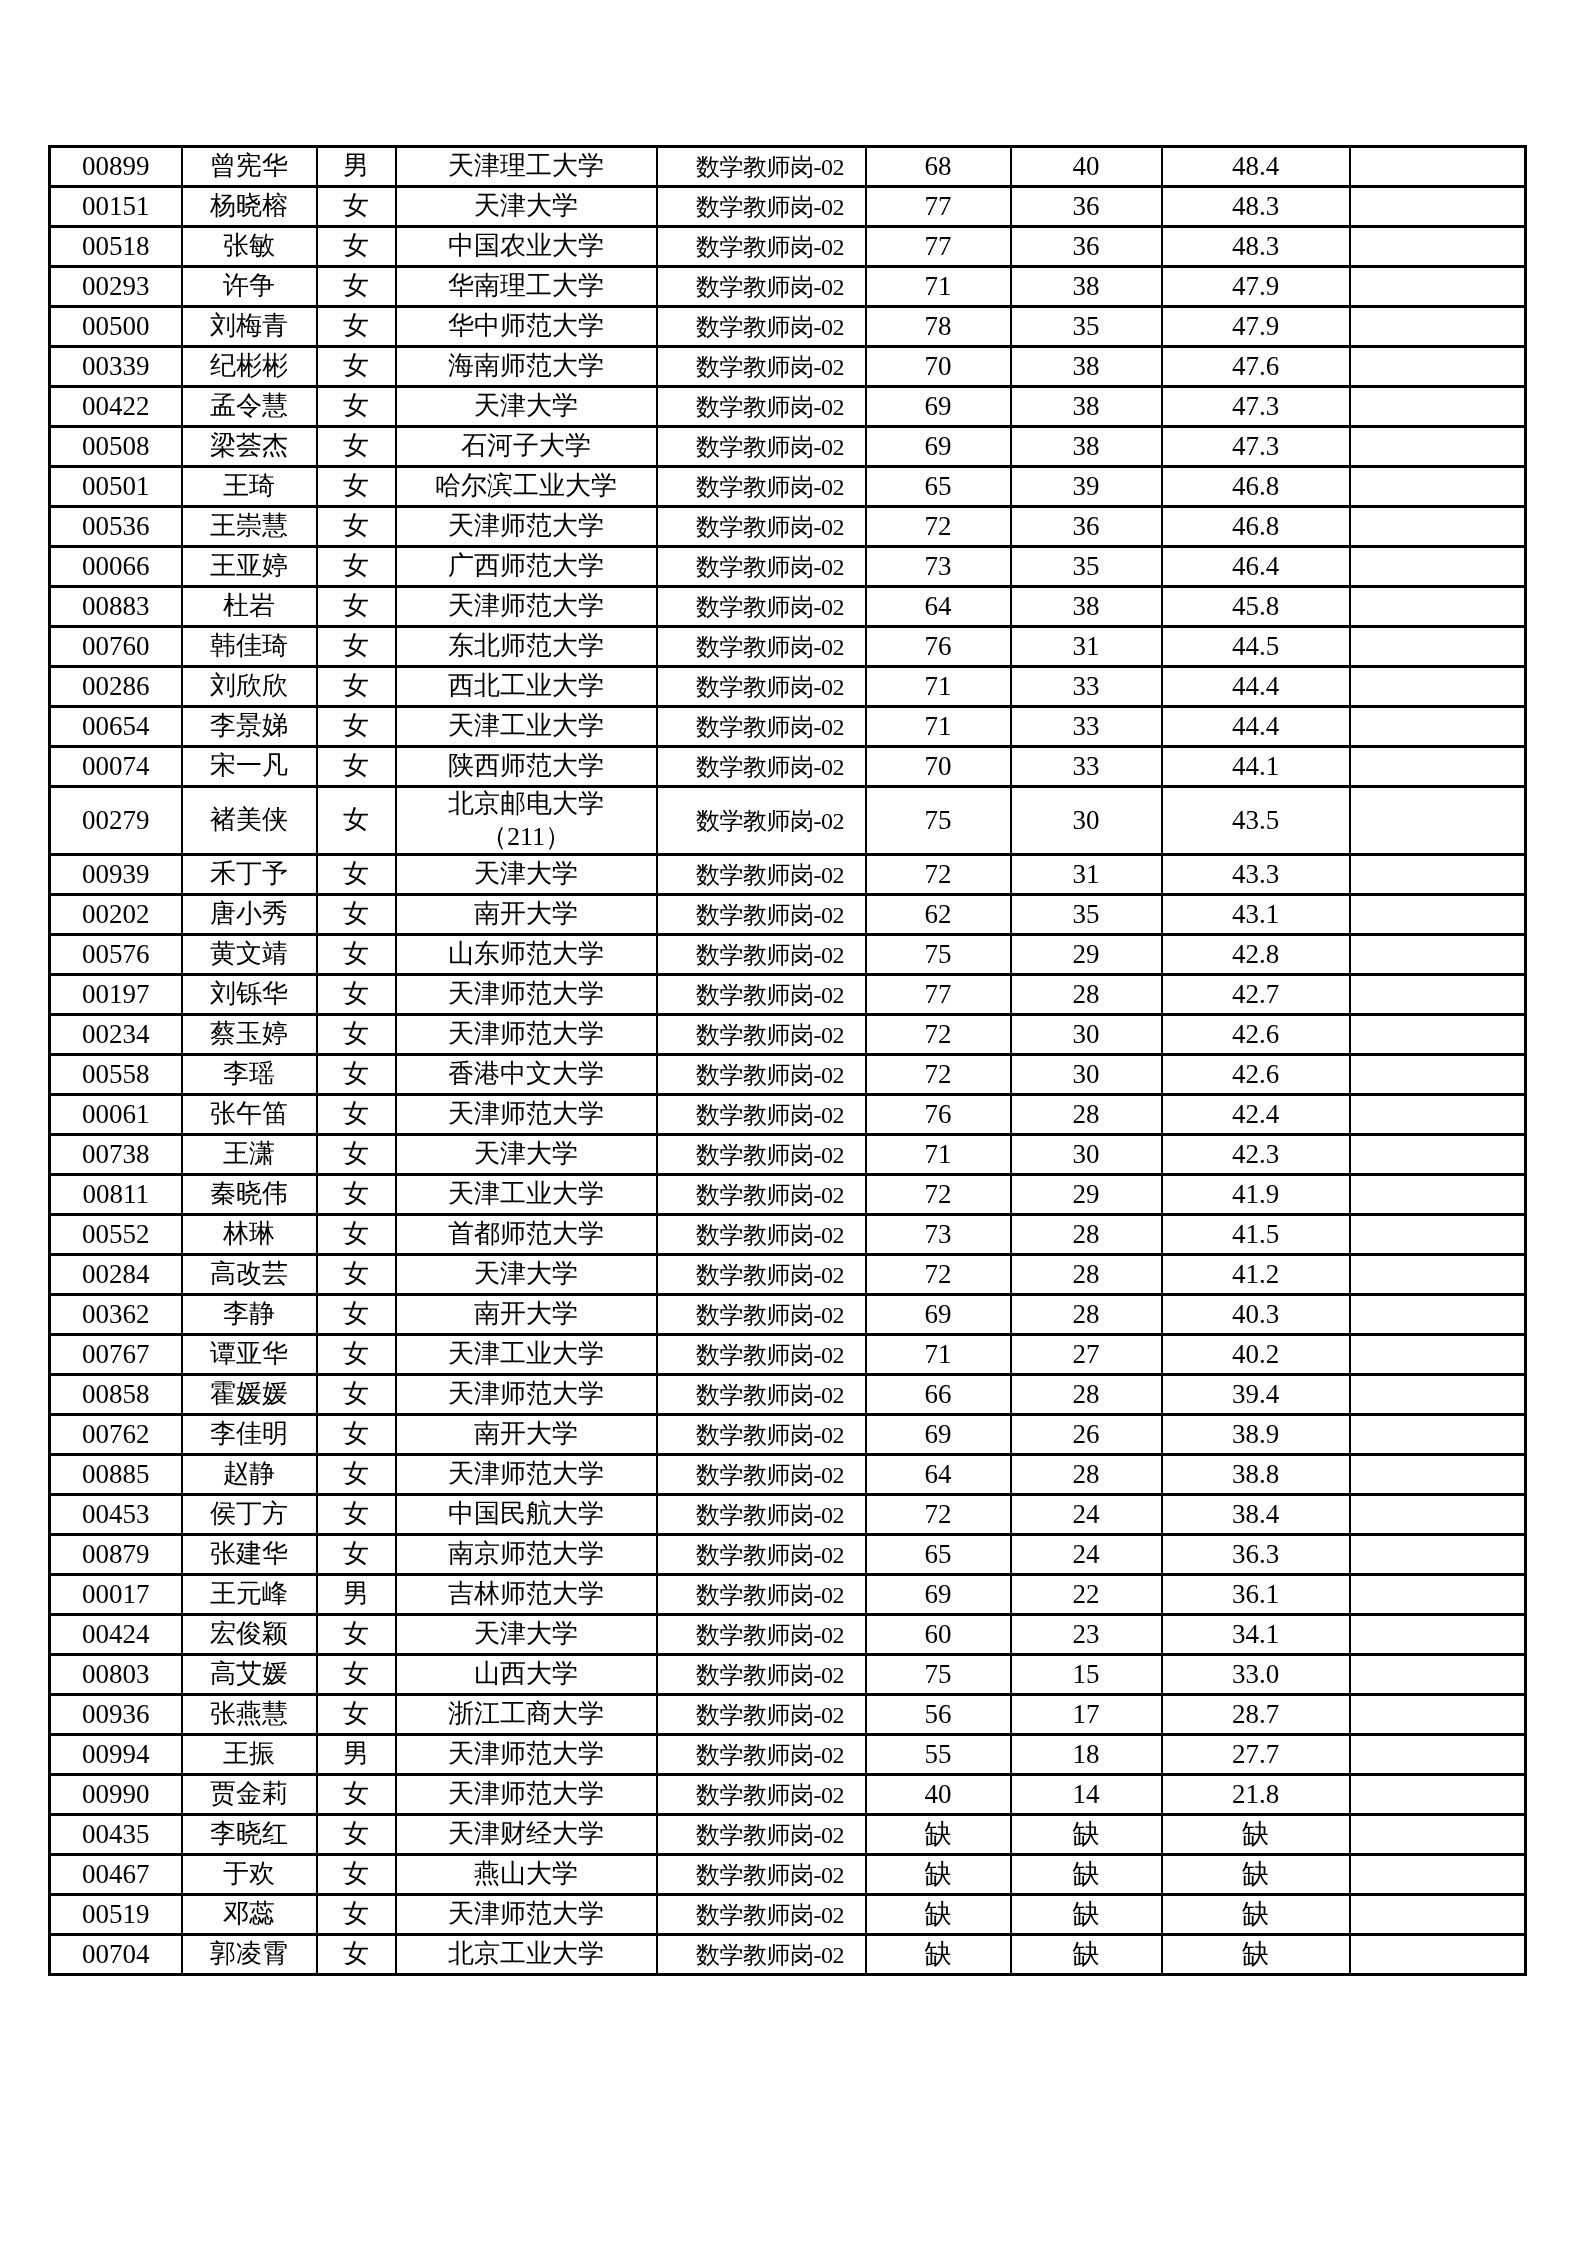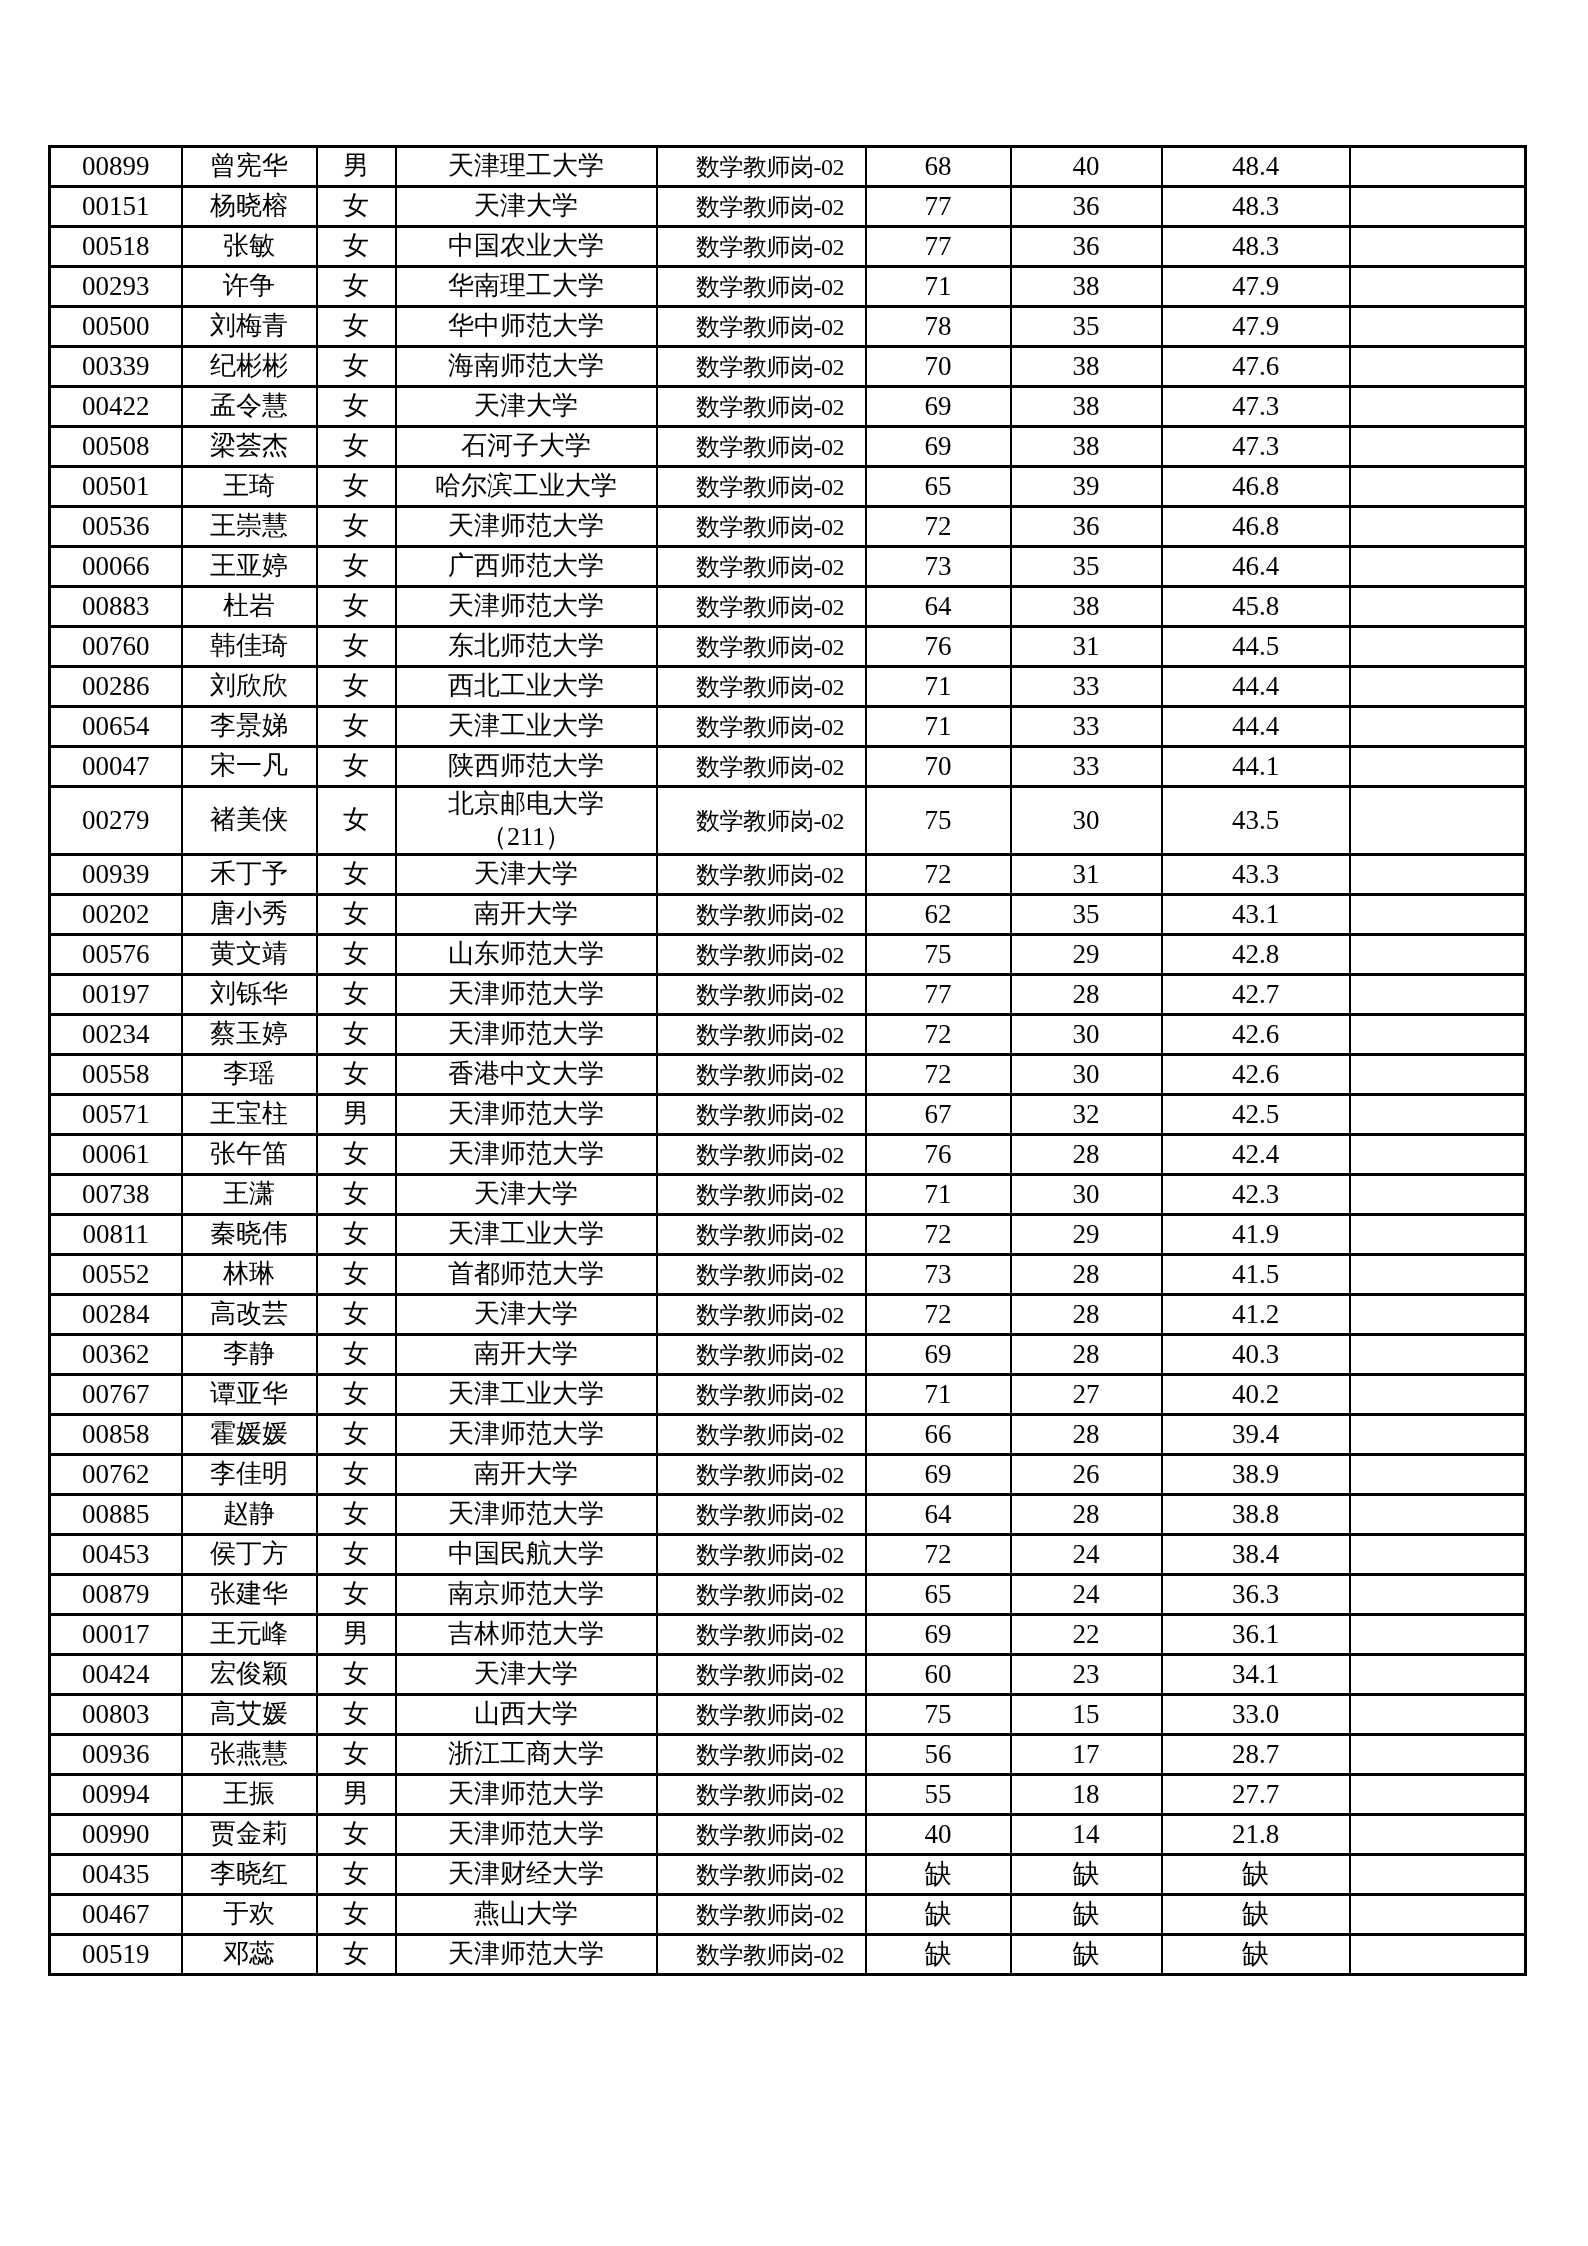--- a/index.html
+++ b/index.html
@@ -217,21 +217,21 @@
           <td class="col-name">李景娣</td>
           <td class="col-gender">女</td>
           <td class="col-school">天津工业大学</td>
           <td class="col-post">数学教师岗-02</td>
           <td class="col-score1">71</td>
           <td class="col-score2">33</td>
           <td class="col-total">44.4</td>
           <td class="col-remark"></td>
         </tr>
         <tr>
-          <td class="col-id">00047</td>
+          <td class="col-id">00074</td>
           <td class="col-name">宋一凡</td>
           <td class="col-gender">女</td>
           <td class="col-school">陕西师范大学</td>
           <td class="col-post">数学教师岗-02</td>
           <td class="col-score1">70</td>
           <td class="col-score2">33</td>
           <td class="col-total">44.1</td>
           <td class="col-remark"></td>
         </tr>
         <tr>
@@ -303,31 +303,20 @@
         </tr>
         <tr>
           <td class="col-id">00558</td>
           <td class="col-name">李瑶</td>
           <td class="col-gender">女</td>
           <td class="col-school">香港中文大学</td>
           <td class="col-post">数学教师岗-02</td>
           <td class="col-score1">72</td>
           <td class="col-score2">30</td>
           <td class="col-total">42.6</td>
-          <td class="col-remark"></td>
-        </tr>
-        <tr>
-          <td class="col-id">00571</td>
-          <td class="col-name">王宝柱</td>
-          <td class="col-gender">男</td>
-          <td class="col-school">天津师范大学</td>
-          <td class="col-post">数学教师岗-02</td>
-          <td class="col-score1">67</td>
-          <td class="col-score2">32</td>
-          <td class="col-total">42.5</td>
           <td class="col-remark"></td>
         </tr>
         <tr>
           <td class="col-id">00061</td>
           <td class="col-name">张午笛</td>
           <td class="col-gender">女</td>
           <td class="col-school">天津师范大学</td>
           <td class="col-post">数学教师岗-02</td>
           <td class="col-score1">76</td>
           <td class="col-score2">28</td>

